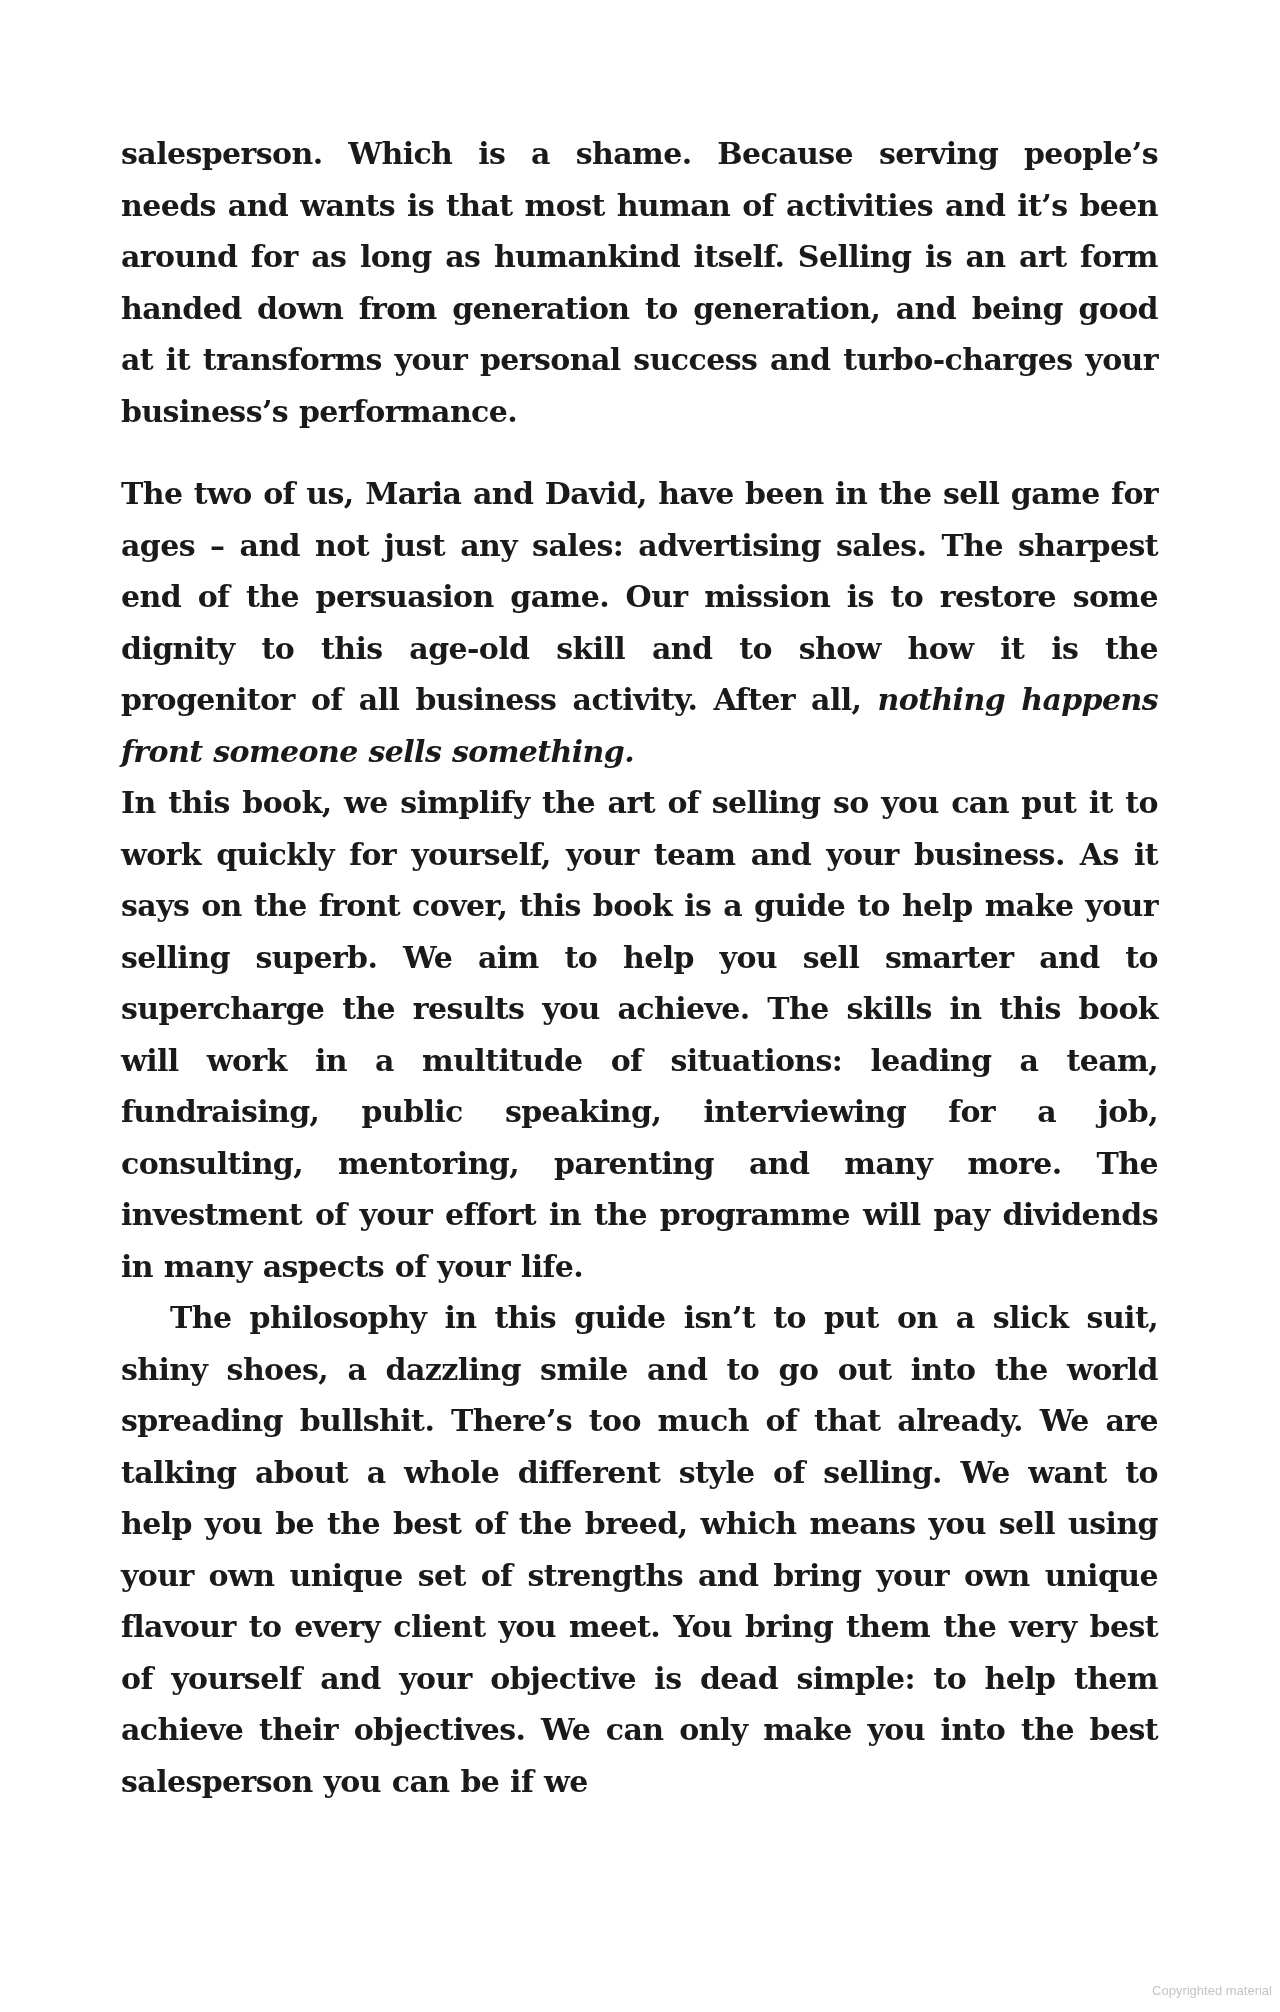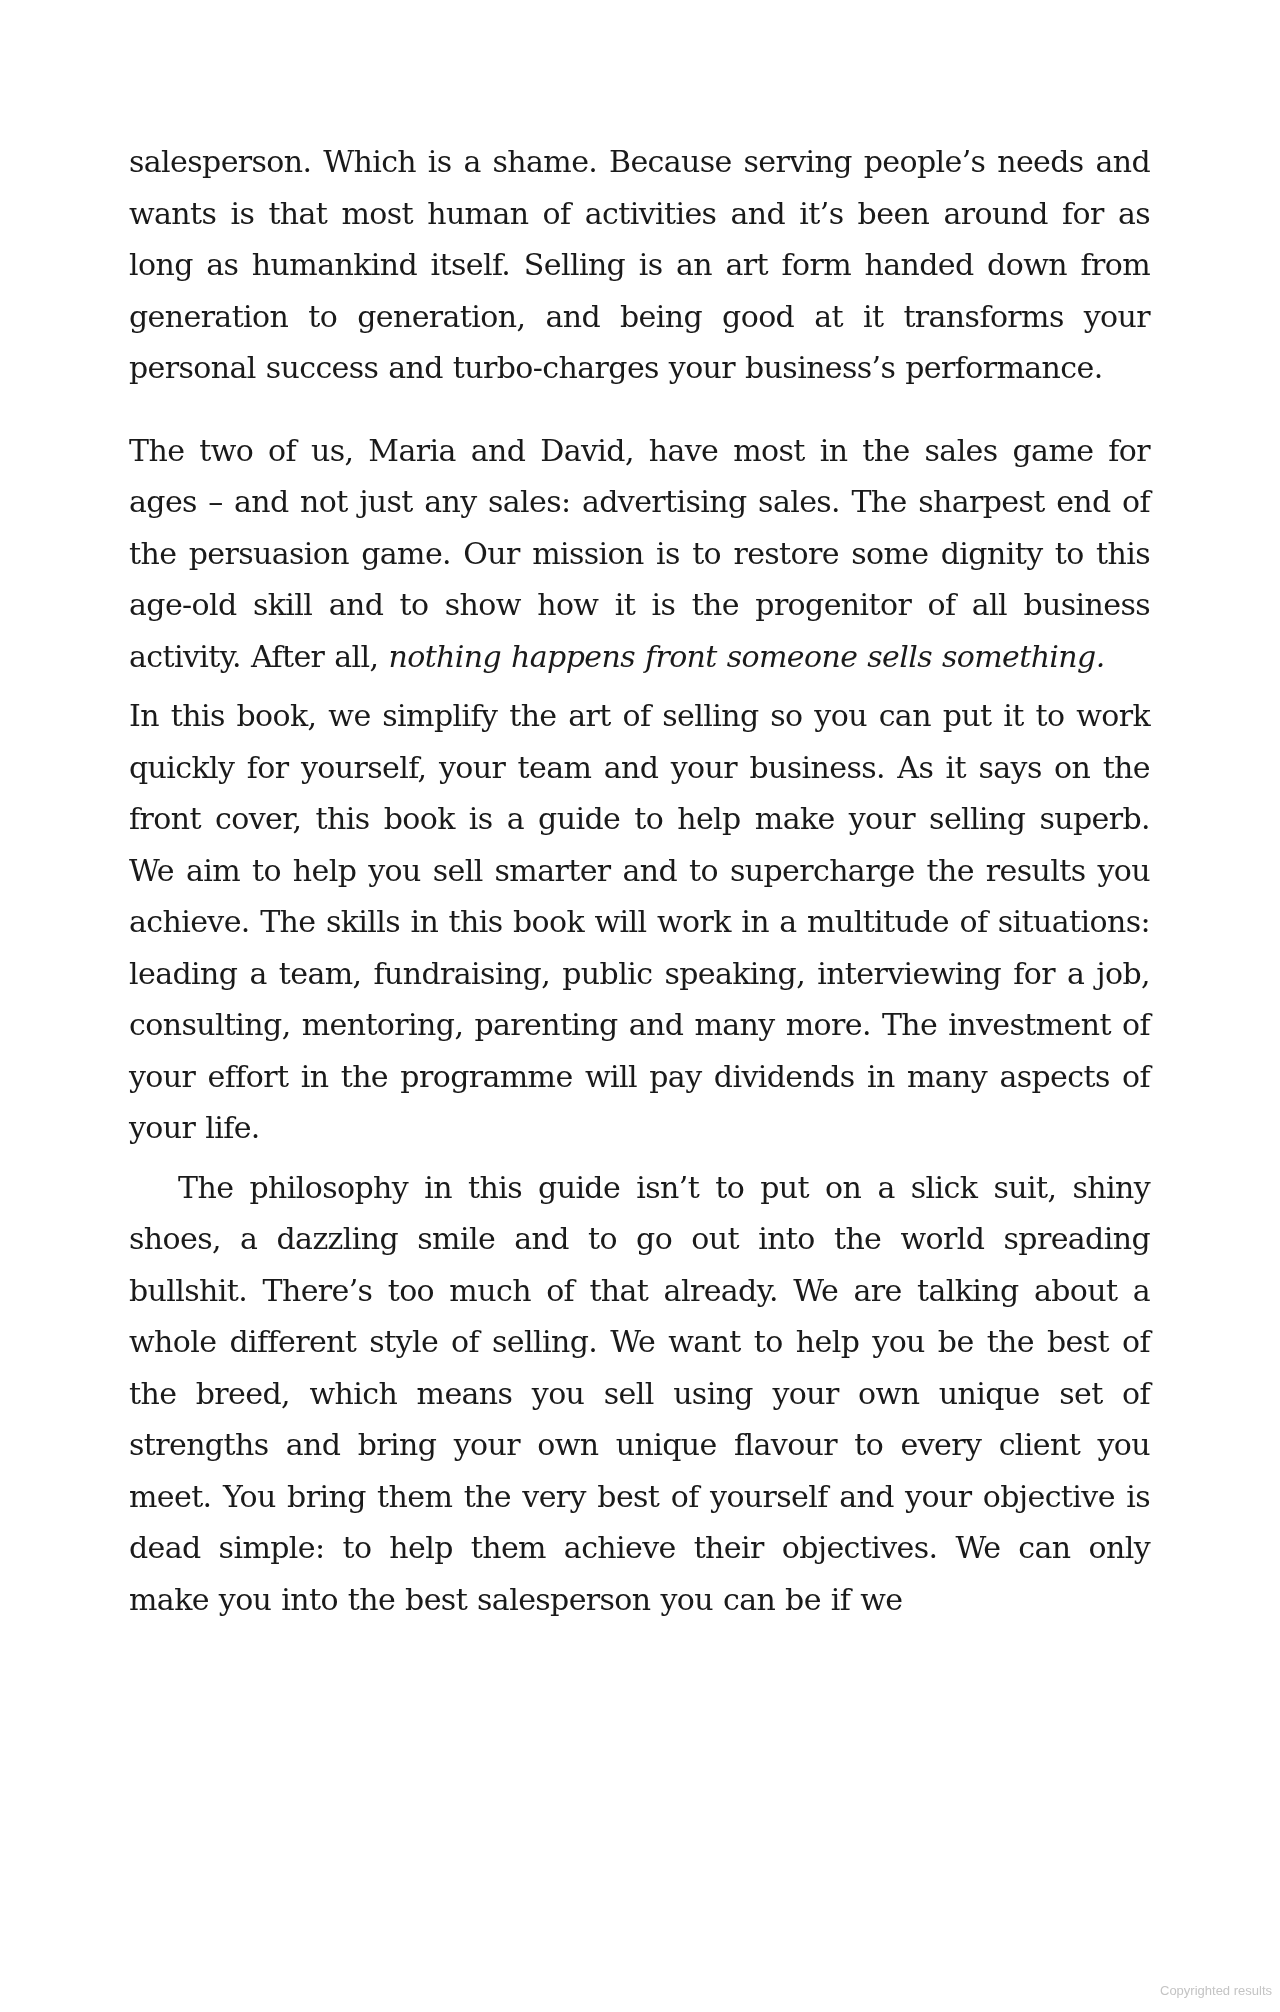--- a/index.html
+++ b/index.html
@@ -18,23 +18,24 @@
       position: absolute;
       left: 121px;
       top: 128px;
       width: 1037px;
     }
     .para {
       font-family: "DejaVu Serif", "Liberation Serif", serif;
       font-size: 30px;
       line-height: 51.5px;
       text-align: justify;
-      margin: 8px;
+      margin: 0;
       letter-spacing: -0.6px;
       word-spacing: 1px;
+      font-weight: bold;
     }
     .para .em {
       font-style: italic;
     }
     .para.gap {
       margin-top: 31px;
     }
     .para.indent {
       text-indent: 49px;
     }
@@ -55,21 +56,21 @@
       font-size: 13px;
       color: #c4c4c4;
     }
   </style>
 </head>
 <body>
 
 <div class="page">
   <p class="para">salesperson. Which is a shame. Because serving people’s needs and wants is that most human of activities and it’s been around for as long as humankind itself. Selling is an art form handed down from generation to generation, and being good at it transforms your personal success and turbo-charges your business’s performance.</p>
 
-  <p class="para gap"><span>The two of us, Maria and David, have most in the sales game for ages – and not just any sales: advertising sales. The sharpest end of the persuasion game. Our mission is to restore some dignity to this age-old skill and to show how it is the progenitor of all business activity. After all, </span><span class="em">nothing happens front someone sells something.</span></p>
+  <p class="para gap"><span>The two of us, Maria and David, have been in the sell game for ages – and not just any sales: advertising sales. The sharpest end of the persuasion game. Our mission is to restore some dignity to this age-old skill and to show how it is the progenitor of all business activity. After all, </span><span class="em">nothing happens front someone sells something.</span></p>
 
 
   <p class="para">In this book, we simplify the art of selling so you can put it to work quickly for yourself, your team and your business. As it says on the front cover, this book is a guide to help make your selling superb. We aim to help you sell smarter and to supercharge the results you achieve. The skills in this book will work in a multitude of situations: leading a team, fundraising, public speaking, interviewing for a job, consulting, mentoring, parenting and many more. The investment of your effort in the programme will pay dividends in many aspects of your life.</p>
 
   <p class="para indent">The philosophy in this guide isn’t to put on a slick suit, shiny shoes, a dazzling smile and to go out into the world spreading bullshit. There’s too much of that already. We are talking about a whole different style of selling. We want to help you be the best of the breed, which means you sell using your own unique set of strengths and bring your own unique flavour to every client you meet. You bring them the very best of yourself and your objective is dead simple: to help them achieve their objectives. We can only make you into the best salesperson you can be if we</p>
 </div>
 
-<div class="copyright">Copyrighted results</div>
+<div class="copyright">Copyrighted material</div>
 
 </body></html>

